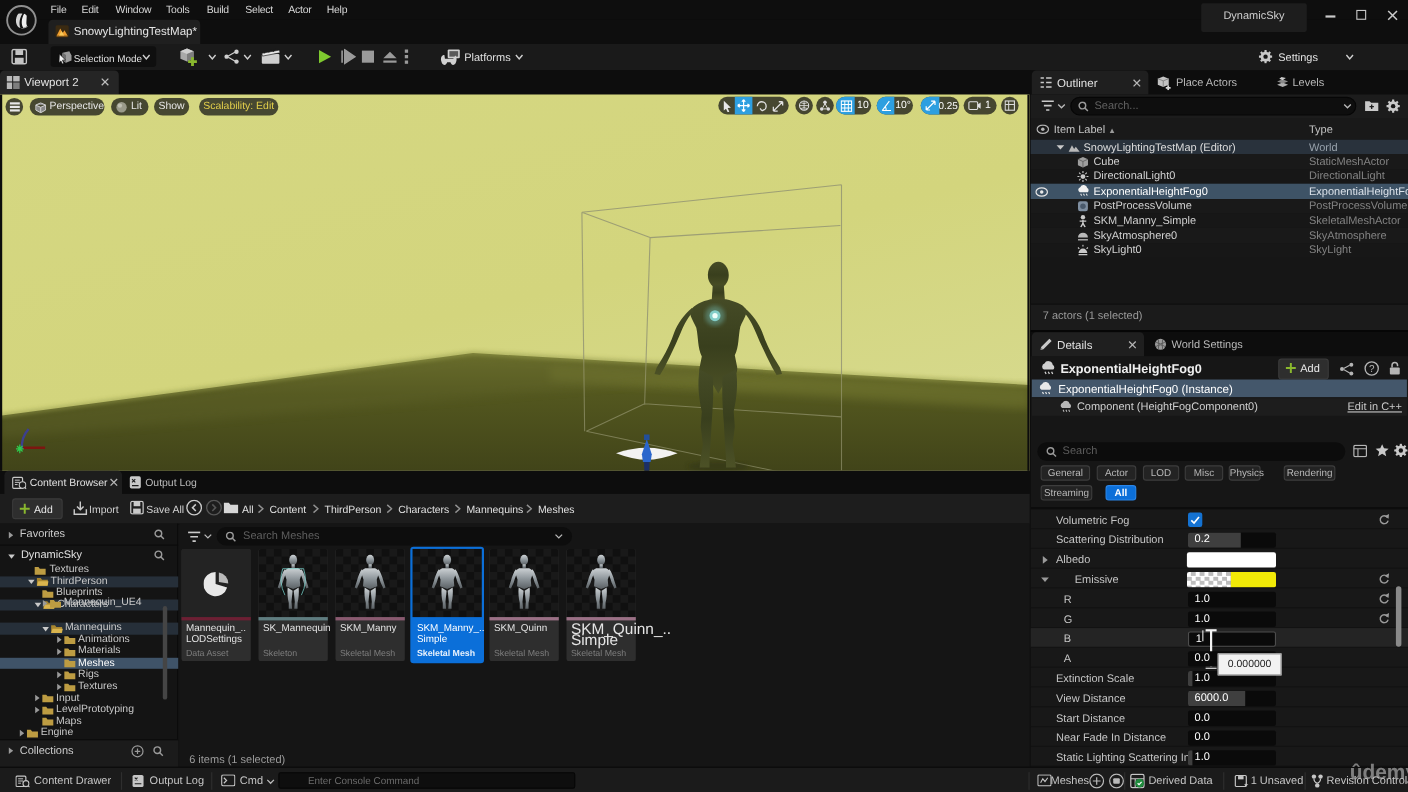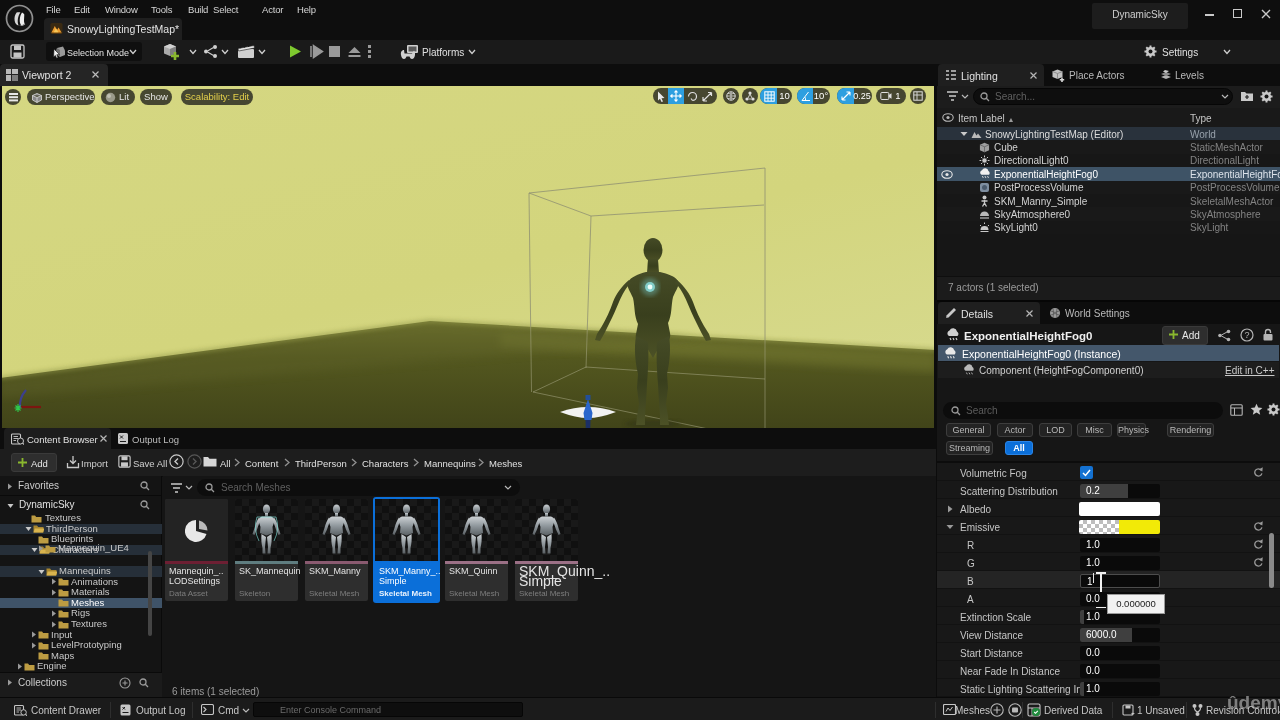--- a/index.html
+++ b/index.html
@@ -69,21 +69,21 @@
  <path d="M12.6 9.6 C11 11.5 10.2 14.6 10.6 17.5 C11 20.3 12.6 22.2 14.6 22.4 C13.8 20.8 13.5 18.4 13.9 15.8 C14.3 13.3 15.2 11 16.4 9.4 C15 9.2 13.6 9.3 12.6 9.6 Z" fill="#d6d6d6"></path>
  <path d="M18 9.6 C16.8 11.4 16 13.8 15.8 16.2 C15.6 18.8 16.1 21.2 17.3 22.4 C18.6 22.3 19.8 21.6 20.6 20.5 C20.1 19.7 19.9 18.5 20 17.1 L20.3 11.4 C19.7 10.6 18.9 10 18 9.6 Z" fill="#efefef"></path>
  <path d="M14.8 22.5 C16.7 23.4 19.5 23 21.3 21.2 L20.5 20.4 C19 21.9 16.6 22.7 14.8 22.5 Z" fill="#a8a8a8"></path>
 </svg>
 <div class="ab" style="top:4px;font-size:9.5px;letter-spacing:-0.2px;color:#d6d6d6">
 <span class="ab" style="left:46px">File</span>
       <span class="ab" style="left:74px">Edit</span>
       <span class="ab" style="left:105px">Window</span>
       <span class="ab" style="left:151px">Tools</span>
       <span class="ab" style="left:188px">Build</span>
-      <span class="ab" style="left:213px">Select</span>
+      <span class="ab" style="left:223px">Select</span>
       <span class="ab" style="left:262px">Actor</span>
       <span class="ab" style="left:297px">Help</span>
 </div>
 
 <div class="ab" style="left:1092px;top:3px;width:96px;height:26px;background:#1d1d1d;border-radius:2px;z-index:9"></div>
 <div class="ab txt" style="left:1092px;top:9px;width:96px;text-align:center;font-size:10px;color:#cfcfcf;z-index:9">DynamicSky</div>
 <div class="ab" style="left:1205px;top:14px;width:9px;height:1.5px;background:#c9c9c9;z-index:9"></div>
 <div class="ab" style="left:1233px;top:9px;width:7px;height:7px;border:1.2px solid #c9c9c9;z-index:9"></div>
 <svg class="ab" style="left:1261px;top:9px;z-index:9" width="10" height="10">
       <path d="M1 1 L9 9 M9 1 L1 9" stroke="#c9c9c9" stroke-width="1.4"></path>
@@ -344,21 +344,21 @@
       </svg>
 </div>
 
 <div id="rp" class="ab" style="left:937px;top:64px;width:343px;height:633px;background:#161616">
 
  <div class="ab" style="left:0;top:0;width:343px;height:22px;background:#0d0d0d"></div>
  <div class="ab" style="left:1px;top:0;width:106px;height:22px;background:#1f1f1f;border-radius:4px 4px 0 0"></div>
  <svg class="ab" style="left:8px;top:5px" width="12" height="12" viewBox="0 0 12 12">
         <path d="M1 2 L4 2 M1 6 L4 6 M1 10 L4 10 M6 2 L11 2 M6 6 L11 6 M6 10 L11 10" stroke="#c9c9c9" stroke-width="1.4"></path>
       </svg>
- <div class="ab txt" style="left:24px;top:6px;font-size:10.5px;color:#e0e0e0">Lighting</div>
+ <div class="ab txt" style="left:24px;top:6px;font-size:10.5px;color:#e0e0e0">Outliner</div>
  <svg class="ab" style="left:92px;top:7px" width="9" height="9">
         <path d="M1.5 1.5 L7.5 7.5 M7.5 1.5 L1.5 7.5" stroke="#b5b5b5" stroke-width="1.2"></path>
       </svg>
  <svg class="ab" style="left:115px;top:5px" width="13" height="13" viewBox="0 0 13 13">
         <path d="M5.5 0.5 L10.5 2.5 L10.5 8 L5.5 10 L0.5 8 L0.5 2.5 Z" fill="#c2c2c2"></path>
         <path d="M0.5 2.5 L5.5 4.5 L10.5 2.5 M5.5 4.5 L5.5 10" stroke="#7e7e7e" stroke-width="0.8" fill="none"></path>
         <path d="M10 8.5 L10 13 M7.8 10.8 L12.2 10.8" stroke="#d8d8d8" stroke-width="1.6"></path>
       </svg>
  <div class="ab txt" style="left:132px;top:6px;color:#b9b9b9">Place Actors</div>
  <svg class="ab" style="left:223px;top:5px" width="12" height="12" viewBox="0 0 12 12">
@@ -588,21 +588,21 @@
   <svg class="ab" style="left:10px;top:44px" width="6" height="8">
           <path d="M1 0.5 L5.5 4 L1 7.5 Z" fill="#9a9a9a"></path>
         </svg>
   <div class="ab" style="left:23px;top:43px">Albedo</div>
   <div class="ab" style="left:142px;top:41px;width:81px;height:14px;background:#fff;border-radius:2px"></div>
 
   <div class="prow" style="top:56px"></div>
   <svg class="ab" style="left:9px;top:63px" width="8" height="6">
           <path d="M0.5 1 L4 5 L7.5 1 Z" fill="#9a9a9a"></path>
         </svg>
-  <div class="ab" style="left:23px;top:61px">Emissive</div>
+  <div class="ab" style="left:40px;top:61px">Emissive</div>
   <div class="ab" style="left:142px;top:59px;width:81px;height:14px;border-radius:2px;overflow:hidden">
    <div class="ab" style="left:0;top:0;width:40px;height:14px;background:conic-gradient(#bdbdbd 0 25%,#fff 0 50%,#bdbdbd 0 75%,#fff 0) 0 0/8px 8px"></div>
    <div class="ab" style="left:40px;top:0;width:41px;height:14px;background:#f2ea07"></div>
   </div>
   <svg class="ab rst" style="top:60px">
           <use href="#rsticon"></use>
         </svg>
 
   <div class="prow" style="top:74px"></div>
   <div class="ab" style="left:30px;top:79px">R</div>

